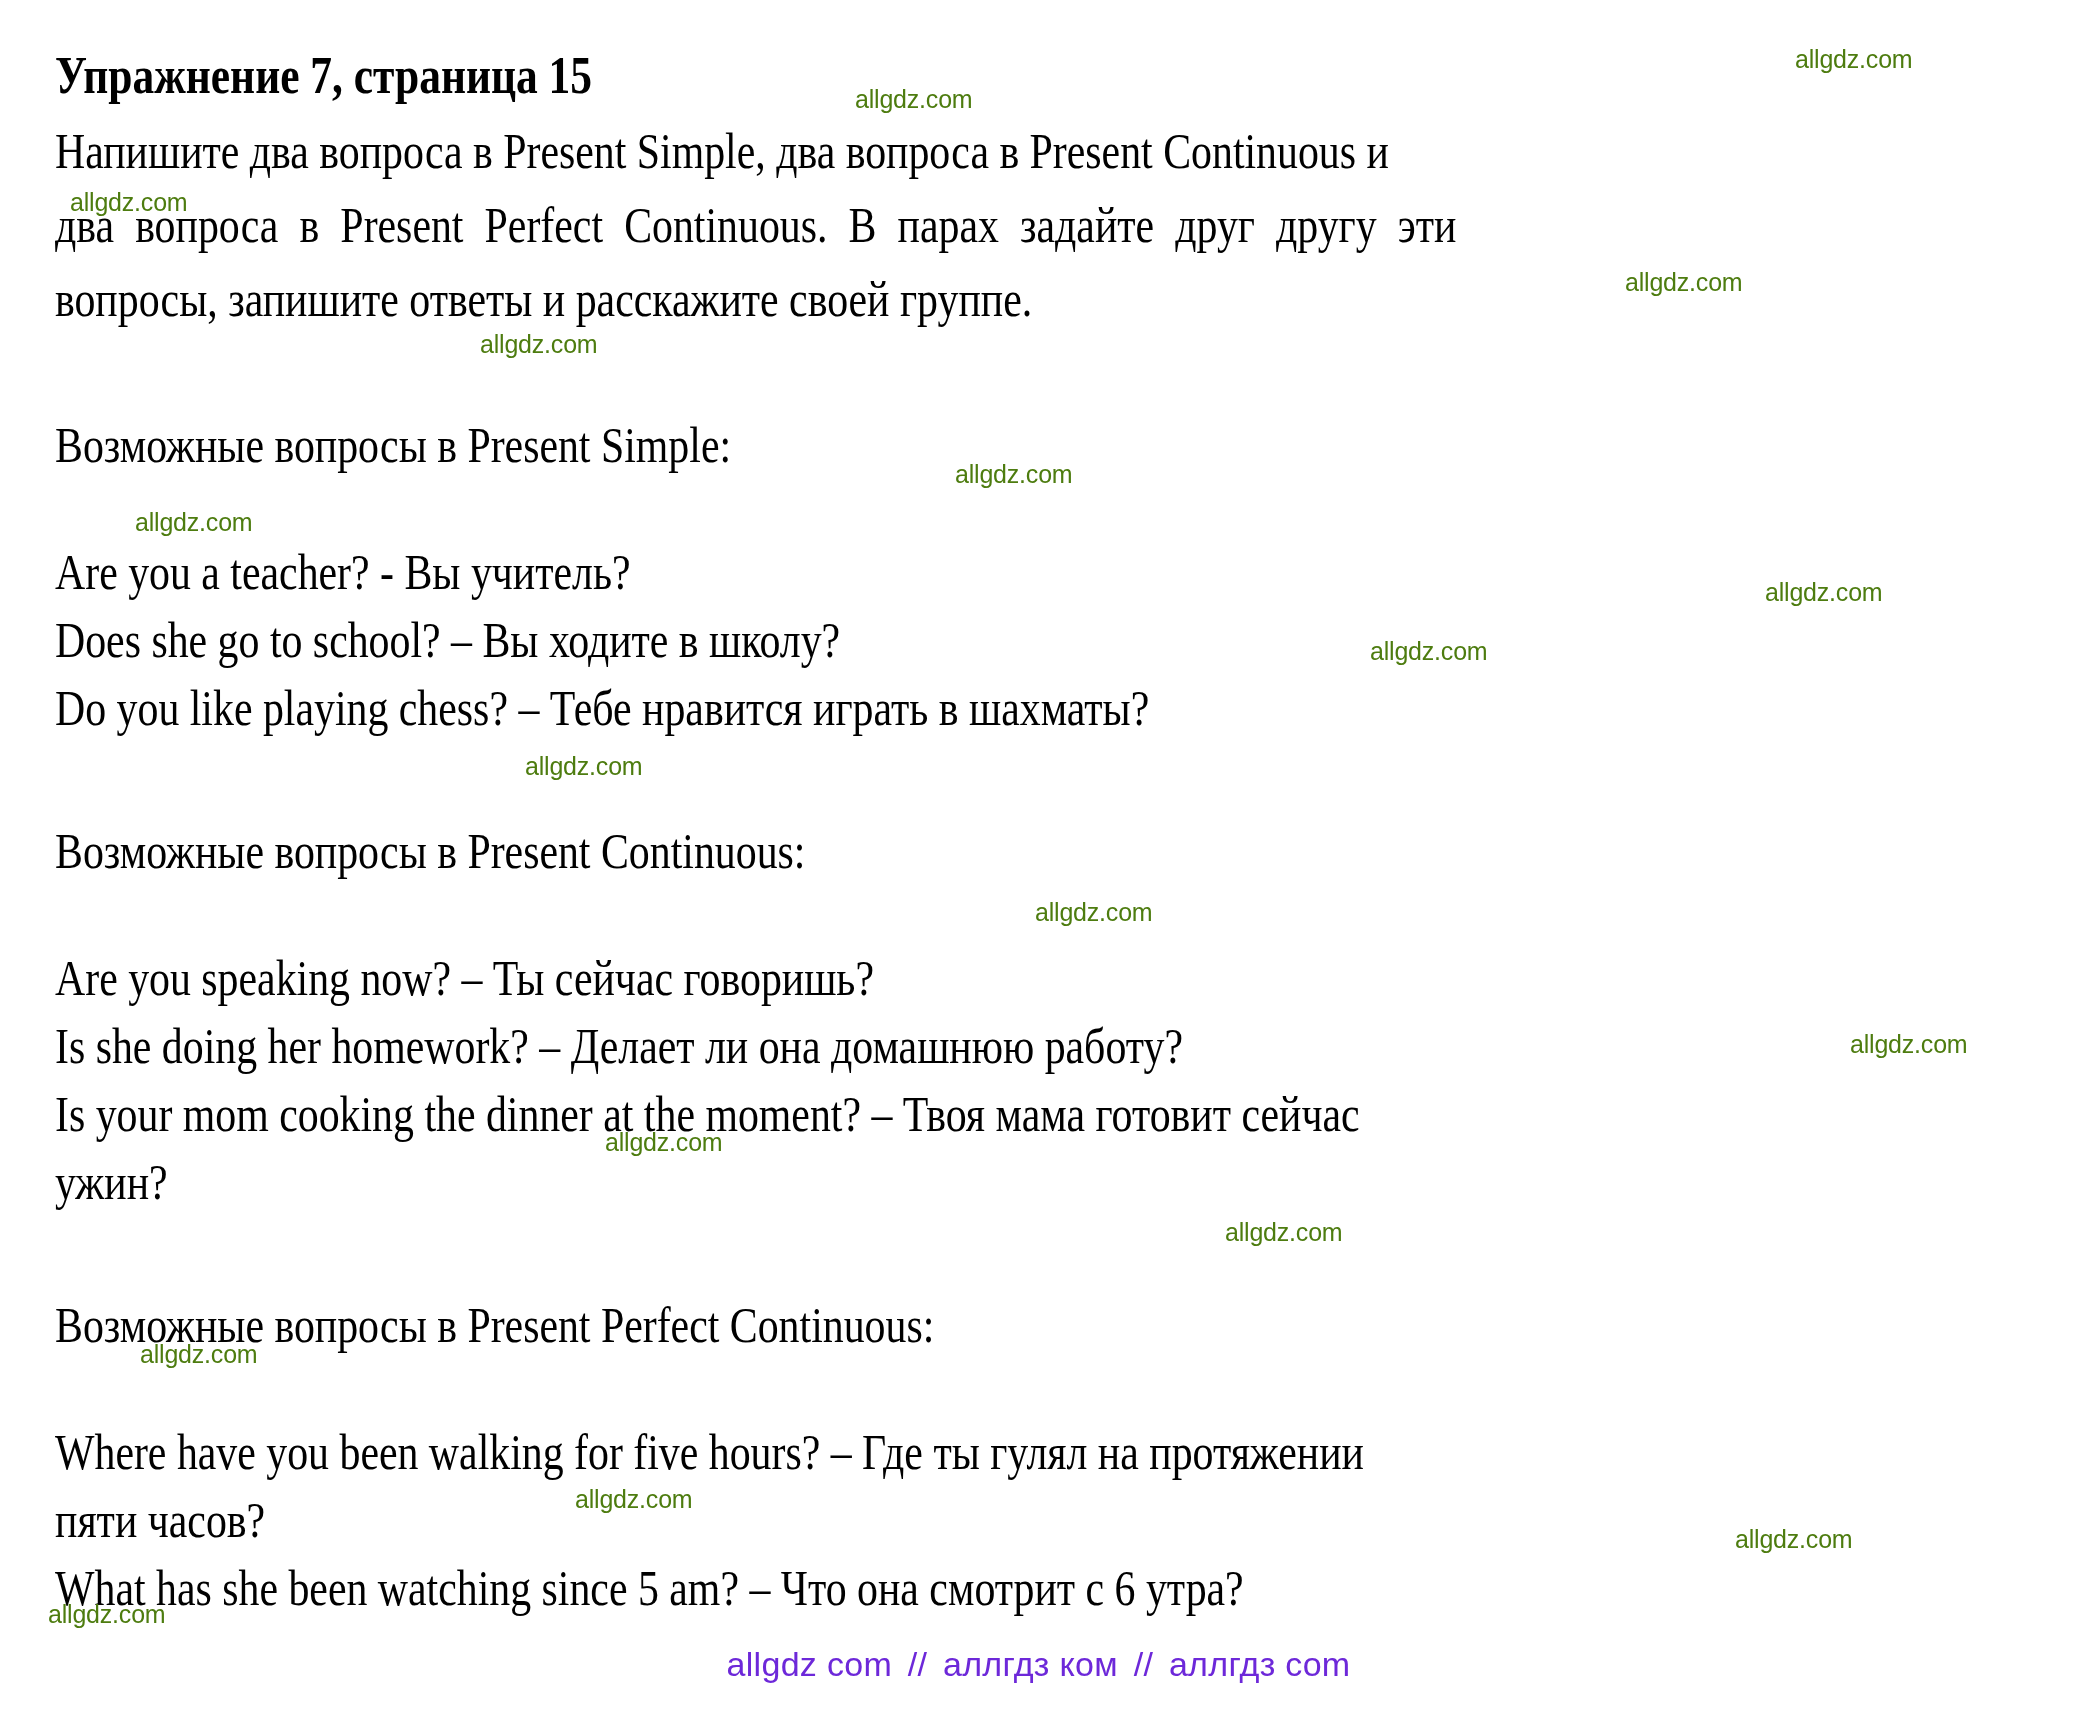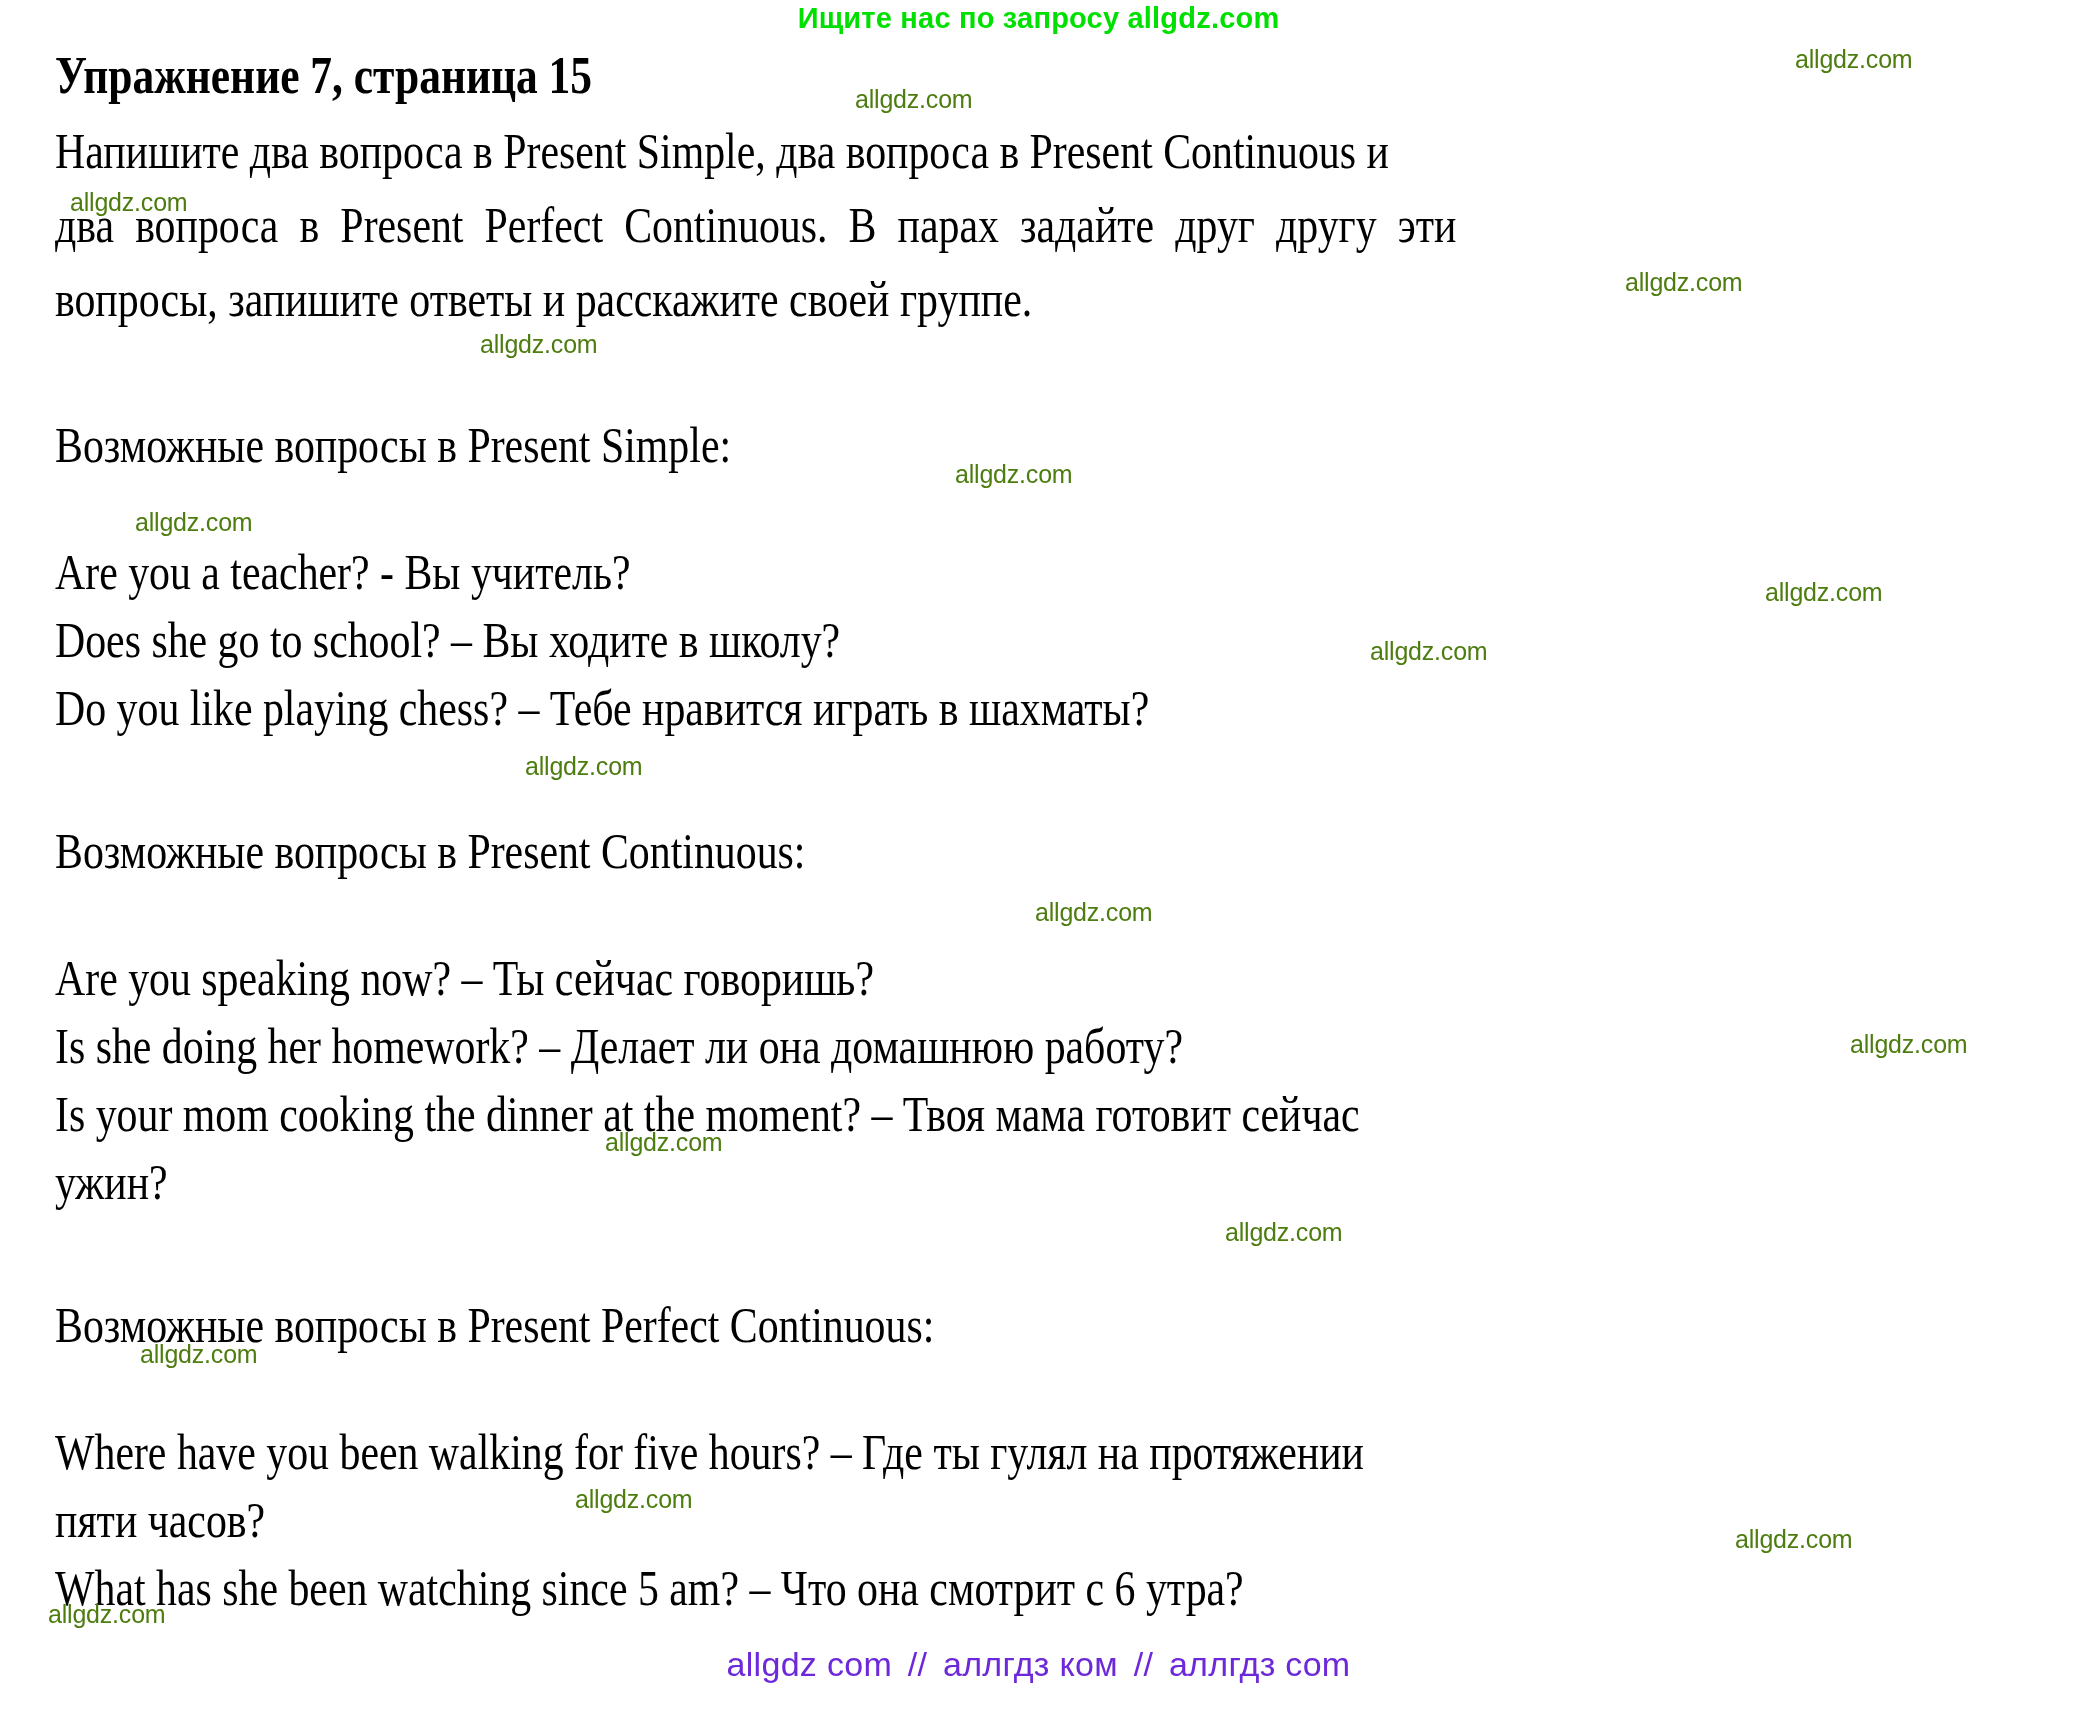--- a/index.html
+++ b/index.html
@@ -111,21 +111,20 @@
     white-space: nowrap;
     letter-spacing: 0.3px;
   }
   .footer .sep { padding: 0 6px; }
 </style>
 </head>
 <body>
 
 <div class="page">
 
-  <div class="promo-banner" style="color: rgb(0, 224, 0);">Ищите нас по запросу allgdz.com</div>
 
   <div class="content">
 
     <div class="line title">Упражнение 7, страница 15</div>
 
     <div class="line para">Напишите два вопроса в Present Simple, два вопроса в Present Continuous и</div>
 
     <div class="line para ws2">два  вопроса  в  Present  Perfect  Continuous.  В  парах  задайте  друг  другу  эти</div>
 
     <div class="line para">вопросы, запишите ответы и расскажите своей группе.</div>

